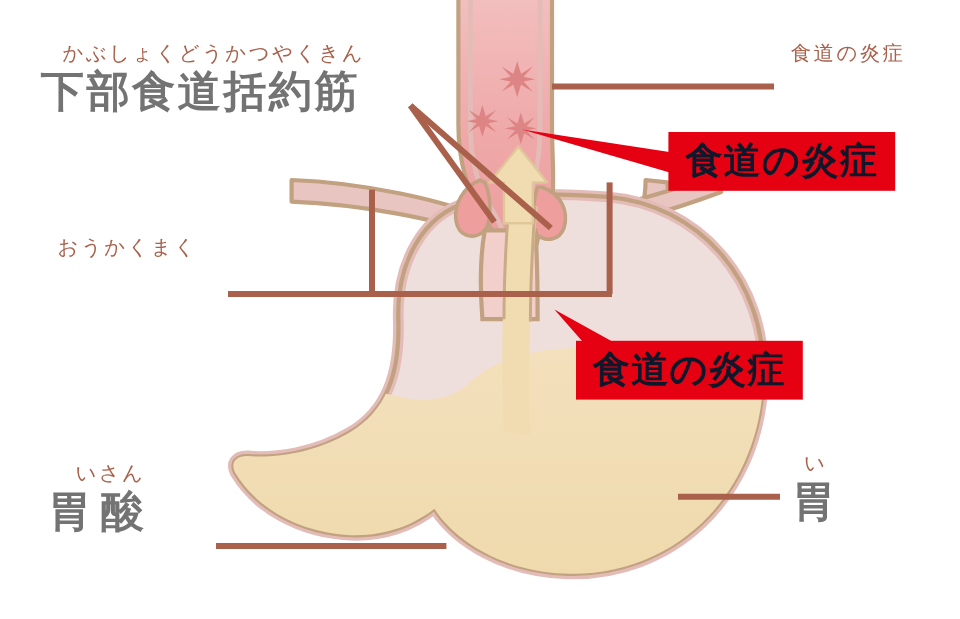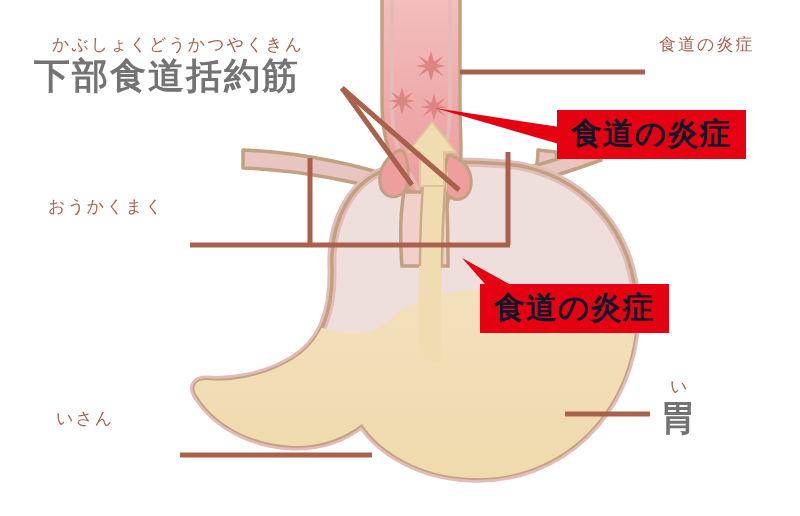--- a/index.html
+++ b/index.html
@@ -50,21 +50,21 @@
   }
 
   .lbl-les   { left: 34px;  top: 36px;  text-align: left; }
   .lbl-les .furigana { padding-left: 18px; }
   .lbl-eso   { left: 655px; top: 36px;  text-align: left; }
   .lbl-eso .furigana { padding-left: 4px; }
   .lbl-dia   { left: 36px;  top: 198px; text-align: center; }
   .lbl-dia .furigana { padding-left: 12px; }
   .lbl-sto   { left: 660px; top: 378px; text-align: left; }
   .lbl-sto .furigana { padding-left: 10px; }
-  .lbl-acid  { left: 40px;  top: 410px; text-align: center; }
+  .lbl-acid  { left: 40px;  top: 386px; text-align: center; }
   .lbl-acid .furigana { padding-left: 16px; }
 
   
   .callout {
     position: absolute;
     background: #e50012;
     color: #0f172a;
     font-size: 31px;
     font-weight: bold;
     letter-spacing: 1px;
@@ -238,19 +238,20 @@
     <div class="furigana">おうかくまく</div>
   </div>
 
   <div class="label lbl-sto">
     <div class="furigana">い</div>
     <div class="kanji">胃</div>
   </div>
 
   <div class="label lbl-acid">
     <div class="furigana">いさん</div>
+    <div class="kanji wide">胃酸</div>
   </div>
 
   <div class="callout callout-eso">食道の炎症</div>
 
   <div class="callout callout-acid">食道の炎症</div>
 
 </div>
 
 </body></html>

